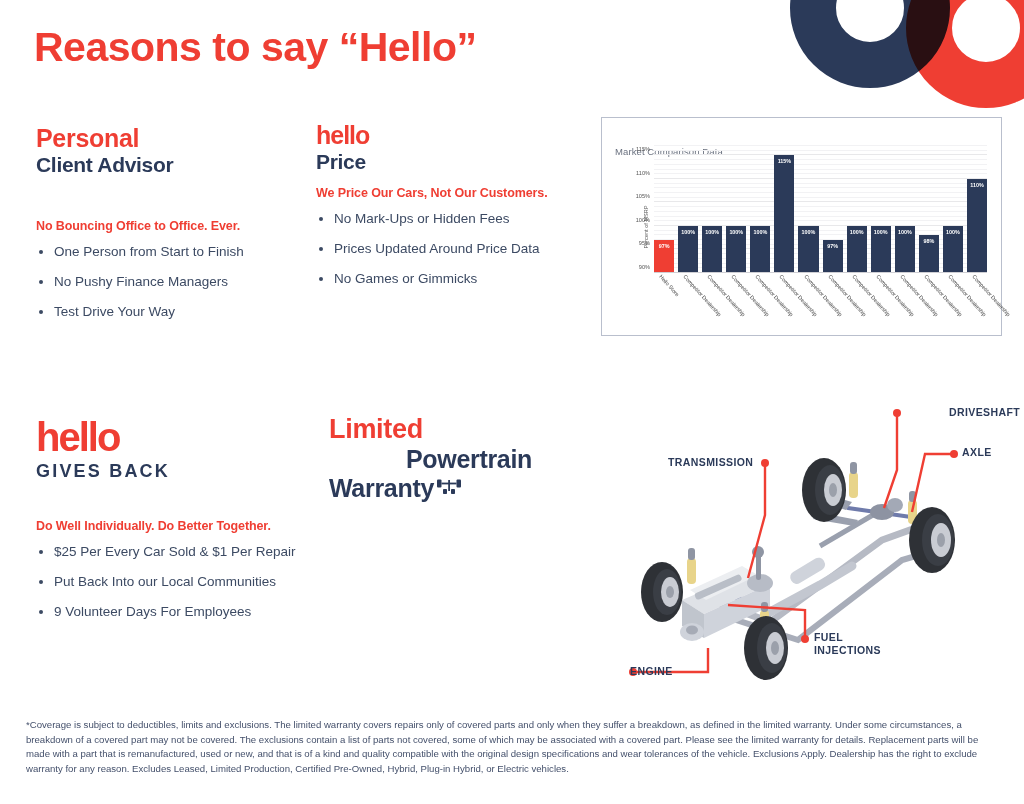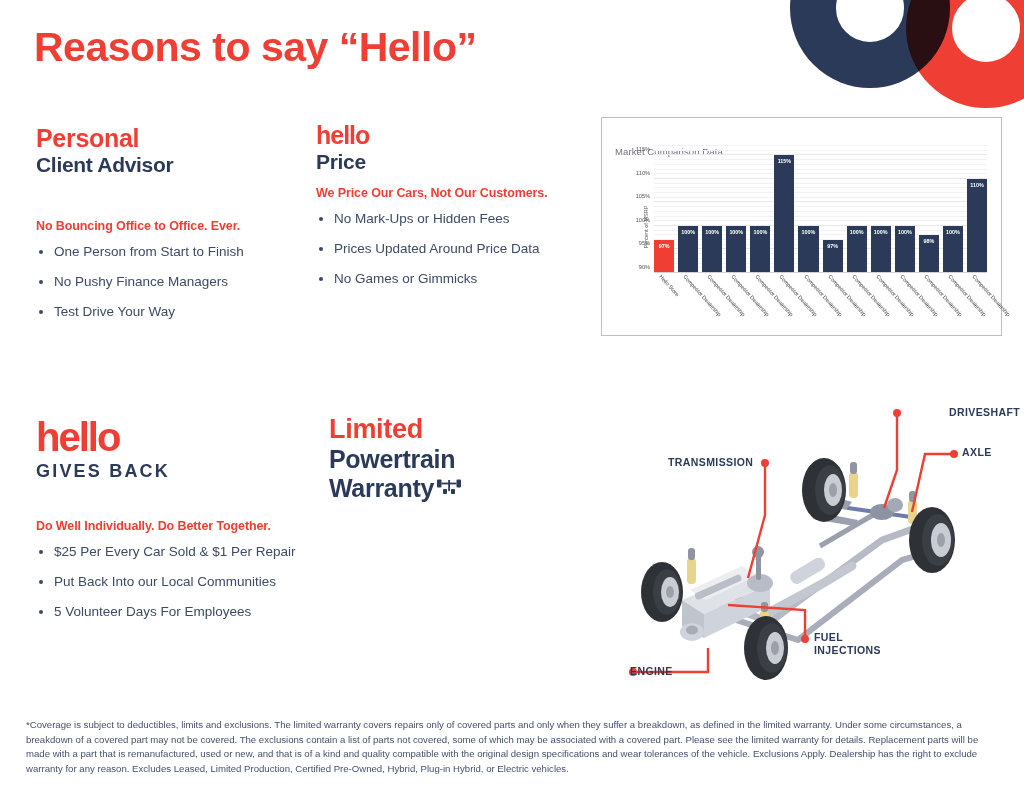--- a/index.html
+++ b/index.html
@@ -303,27 +303,27 @@
       </div>
   </div>
 
   <div class="block" style="left:36px; top:418px; width:265px;">
     <div class="logo-hello-big">hello</div>
     <div class="logo-sub" style="margin-top:5px;">GIVES BACK</div>
     <div class="sub-red" style="margin-top:37px;">Do Well Individually. Do Better Together.</div>
     <ul class="bullets">
       <li>$25 Per Every Car Sold &amp; $1 Per Repair</li>
       <li>Put Back Into our Local Communities</li>
-      <li>5 Volunteer Days For Employees</li>
+      <li>9 Volunteer Days For Employees</li>
     </ul>
   </div>
 
   <div class="block" style="left:329px; top:414px; width:280px;">
     <div class="head-red" style="font-size:27px;">Limited</div>
-    <div class="head-navy" style="font-size:25px;">Powertrain</div>
+    <div class="head-navy" style="font-size:25px;text-align:center;">Powertrain</div>
     <div class="warranty-row">
       <div class="head-navy" style="font-size:25px;">Warranty</div>
       <span class="axle-icon">
         <svg width="26" height="17" viewBox="0 0 26 17">
           <rect x="1" y="1.5" width="4.5" height="8" rx="1" fill="#2b3a59"></rect>
           <rect x="20.5" y="1.5" width="4.5" height="8" rx="1" fill="#2b3a59"></rect>
           <rect x="5.5" y="4.6" width="15" height="1.8" fill="#2b3a59"></rect>
           <rect x="12.2" y="2" width="1.8" height="11" fill="#2b3a59"></rect>
           <rect x="7" y="11" width="4" height="5" rx="0.8" fill="#2b3a59"></rect>
           <rect x="15" y="11" width="4" height="5" rx="0.8" fill="#2b3a59"></rect>

